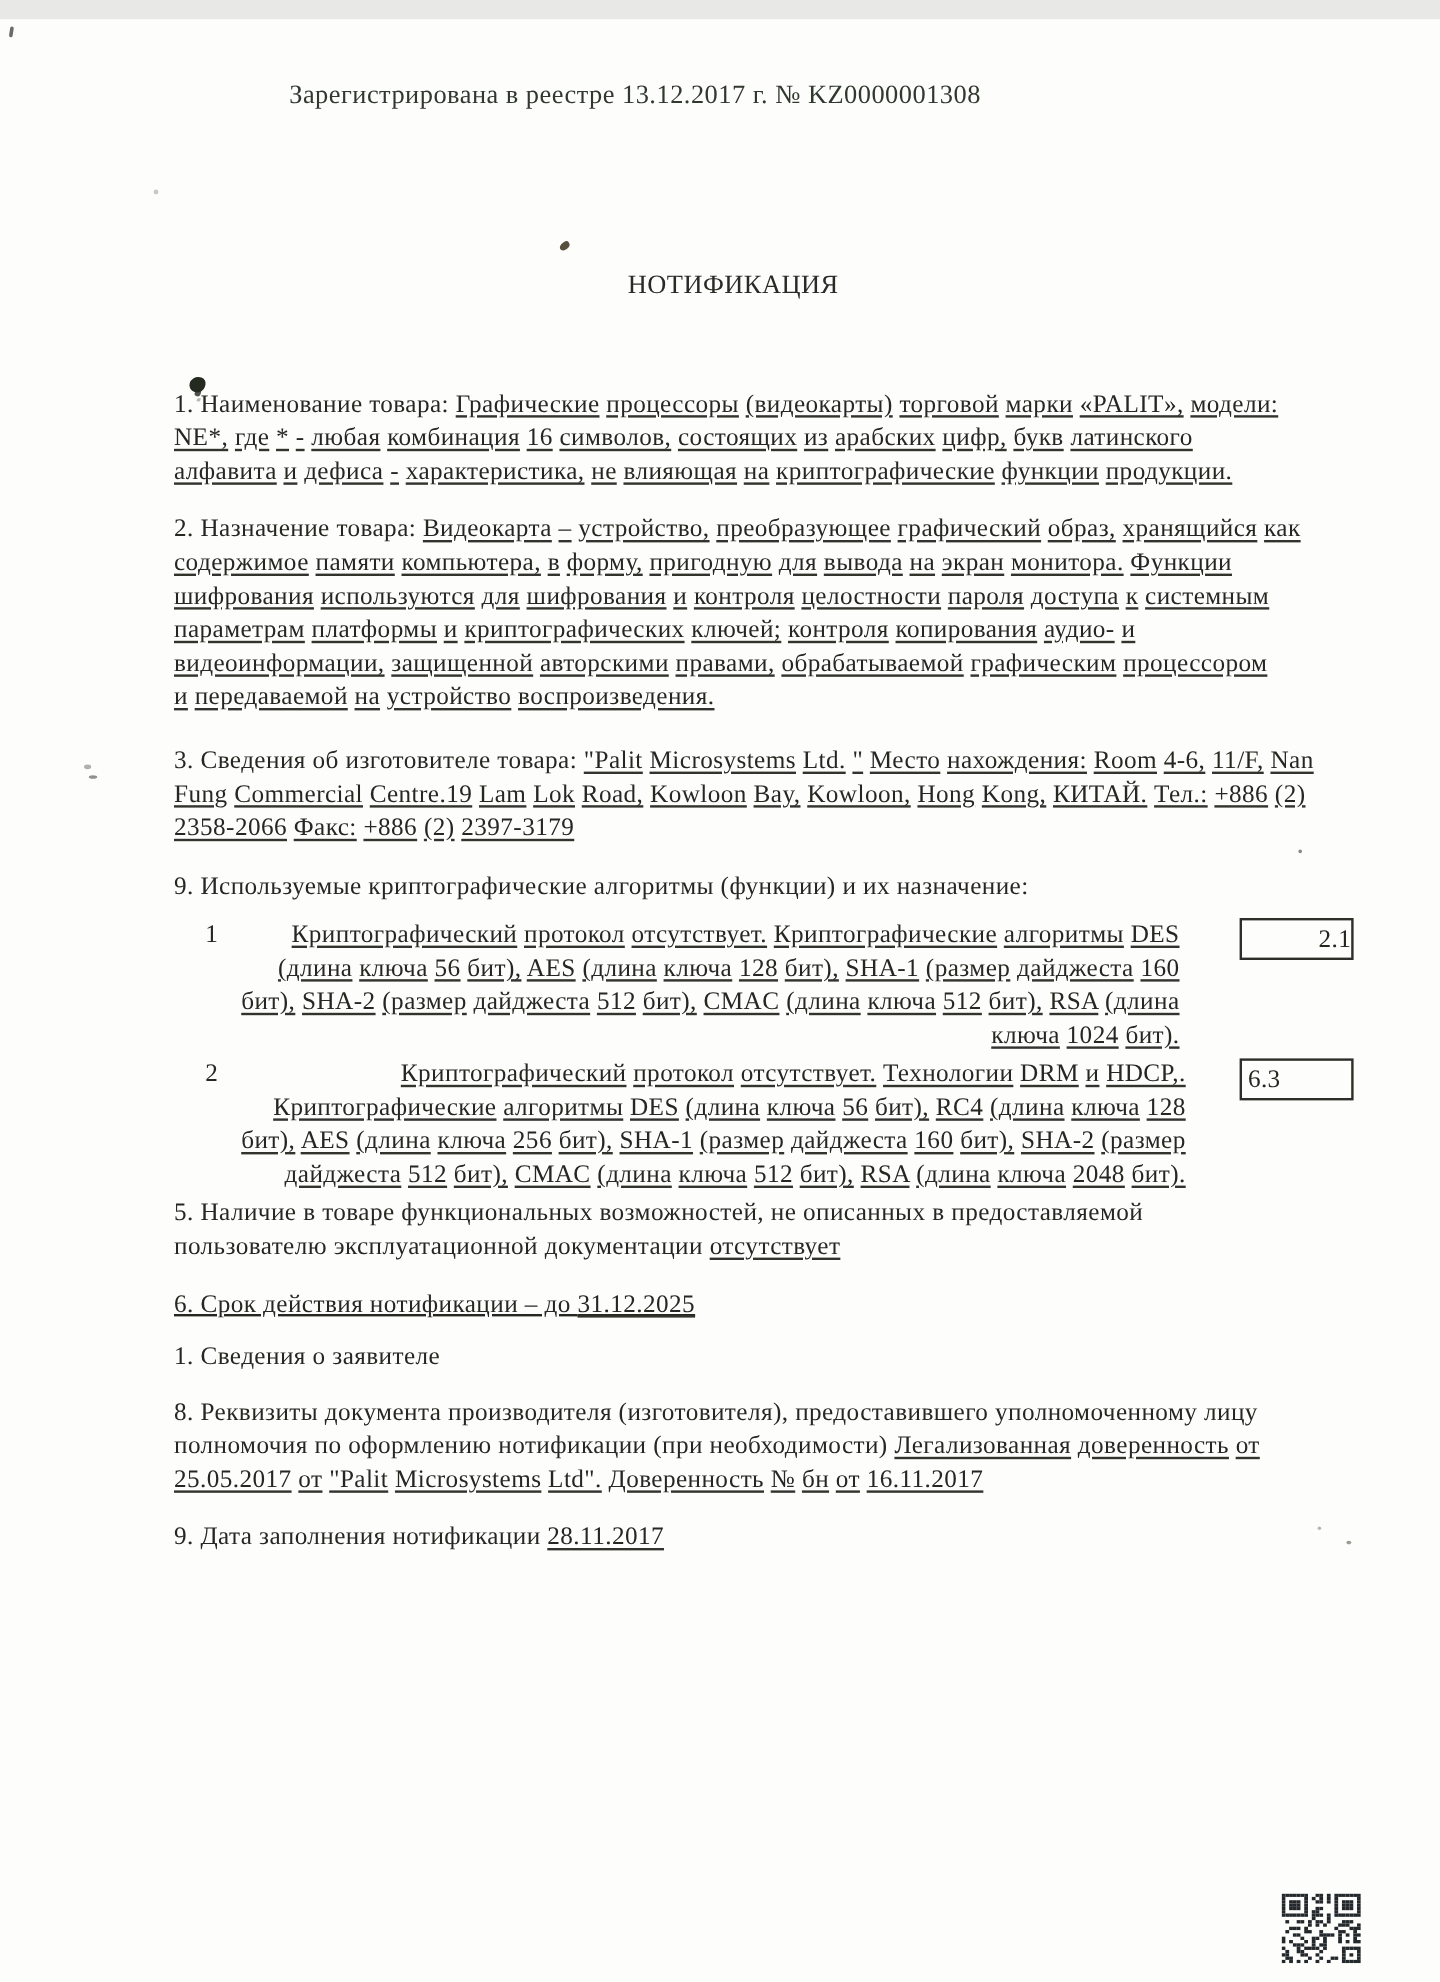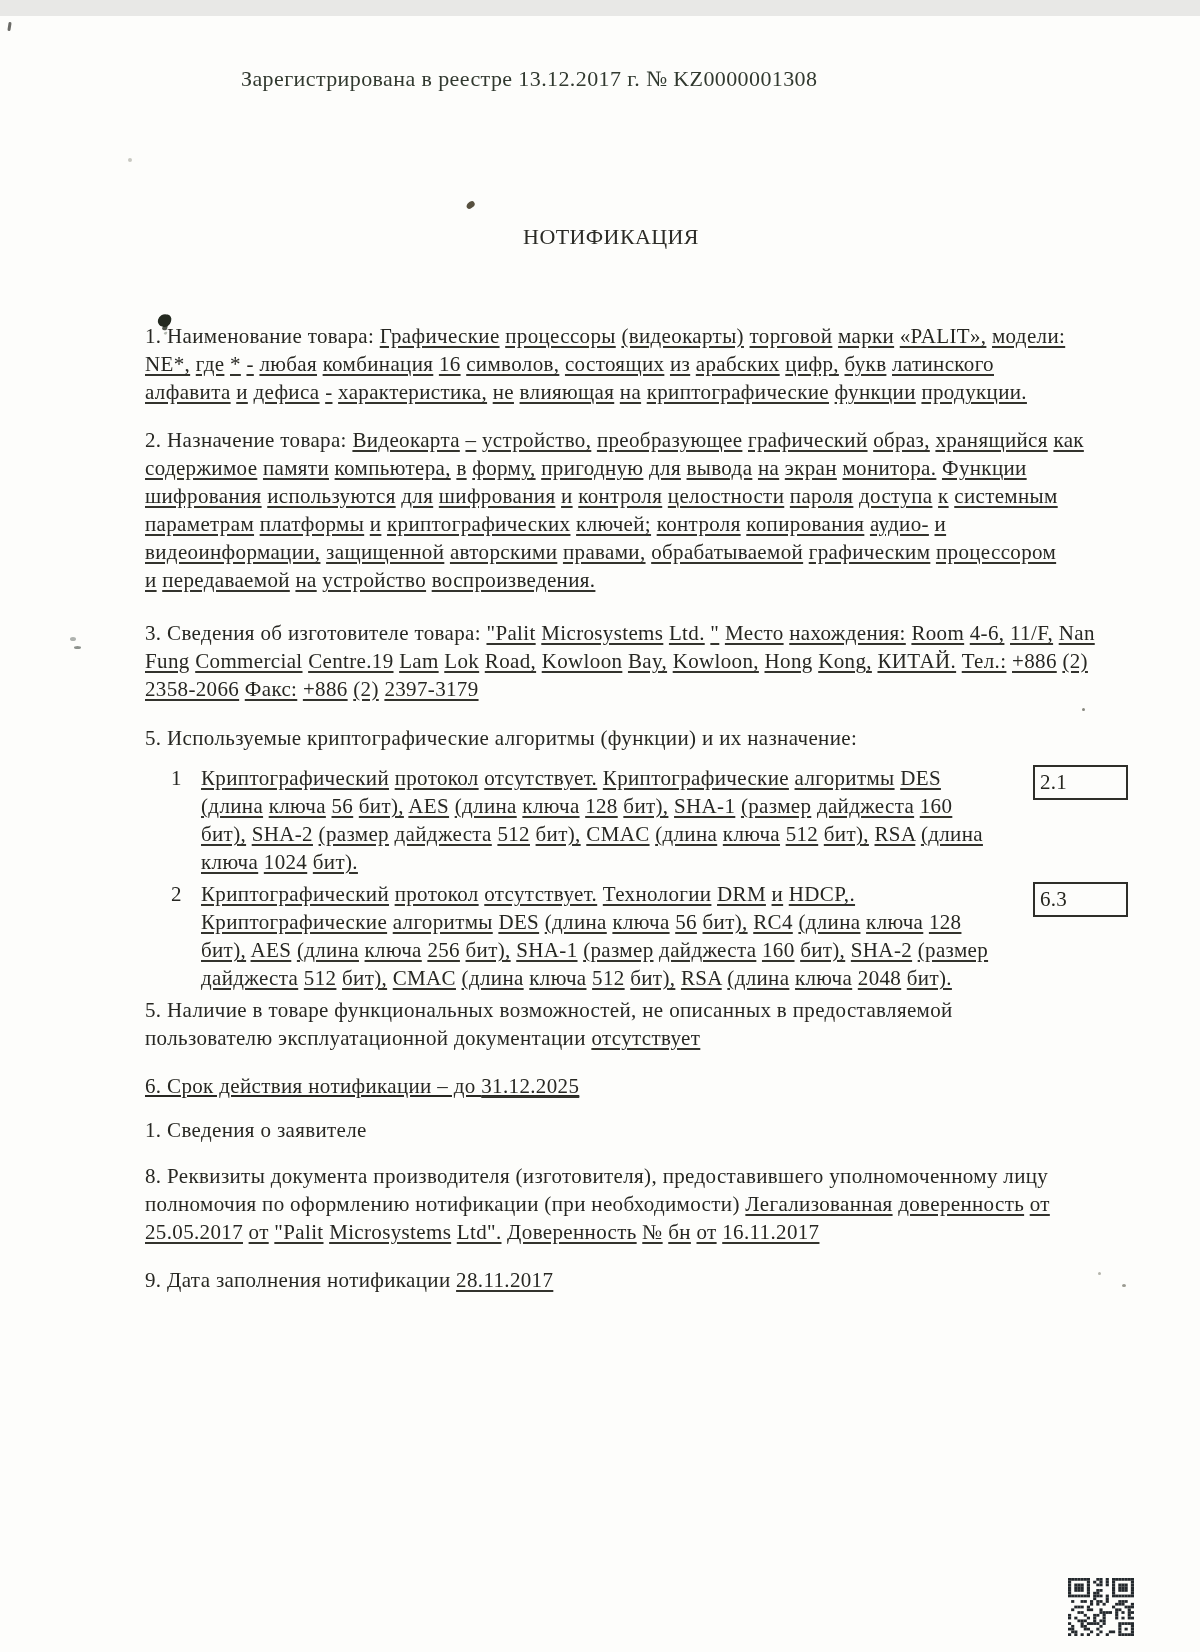--- a/index.html
+++ b/index.html
@@ -18,21 +18,21 @@
   .reg-line{
     position:absolute;left:241px;top:50px;
     font-size:22px;letter-spacing:0.4px;color:#31392f;white-space:nowrap;
   }
   .title-block{
     position:absolute;left:16px;top:206px;width:1190px;text-align:center;
     font-size:22px;line-height:30px;letter-spacing:0.4px;color:#2b2b26;
   }
   .crypto-row{display:flex;align-items:flex-start;}
   .crypto-num{flex:none;margin-left:26px;width:30px;}
-  .crypto-text{flex:none;}
+  .crypto-text{flex:none;text-align:right;}
   .code-box{
     position:absolute;left:1033px;width:86px;height:31px;
     border:2px solid #2e2e29;
     font-size:21px;line-height:30px;padding-left:5px;letter-spacing:0.3px;
     background:transparent;color:#26261f;
   }
   .qr-wrap{position:absolute;left:1068px;top:1562px;width:66px;height:58px;}
   .scan-line-thin{
     position:absolute;left:0;top:1639px;width:1166px;height:3px;
     background:linear-gradient(to right,#39434b,#4d585f 20%,#5d686f 50%,#6e7880 78%,rgba(110,120,128,0.15));
@@ -77,27 +77,27 @@
   <div class="title-block">
     <div>НОТИФИКАЦИЯ</div>
   </div>
 
   <div class="para" style="left:145px;top:306px;">1. Наименование товара: <span class="u">Графические</span> <span class="u">процессоры</span> <span class="u">(видеокарты)</span> <span class="u">торговой</span> <span class="u">марки</span> <span class="u">«PALIT»,</span> <span class="u">модели:</span><br><span class="u">NE*,</span> <span class="u">где</span> <span class="u">*</span> <span class="u">-</span> <span class="u">любая</span> <span class="u">комбинация</span> <span class="u">16</span> <span class="u">символов,</span> <span class="u">состоящих</span> <span class="u">из</span> <span class="u">арабских</span> <span class="u">цифр,</span> <span class="u">букв</span> <span class="u">латинского</span><br><span class="u">алфавита</span> <span class="u">и</span> <span class="u">дефиса</span> <span class="u">-</span> <span class="u">характеристика,</span> <span class="u">не</span> <span class="u">влияющая</span> <span class="u">на</span> <span class="u">криптографические</span> <span class="u">функции</span> <span class="u">продукции.</span></div>
 
   <div class="para" style="left:145px;top:410px;">2. Назначение товара: <span class="u">Видеокарта</span> <span class="u">–</span> <span class="u">устройство,</span> <span class="u">преобразующее</span> <span class="u">графический</span> <span class="u">образ,</span> <span class="u">хранящийся</span> <span class="u">как</span><br><span class="u">содержимое</span> <span class="u">памяти</span> <span class="u">компьютера,</span> <span class="u">в</span> <span class="u">форму,</span> <span class="u">пригодную</span> <span class="u">для</span> <span class="u">вывода</span> <span class="u">на</span> <span class="u">экран</span> <span class="u">монитора.</span> <span class="u">Функции</span><br><span class="u">шифрования</span> <span class="u">используются</span> <span class="u">для</span> <span class="u">шифрования</span> <span class="u">и</span> <span class="u">контроля</span> <span class="u">целостности</span> <span class="u">пароля</span> <span class="u">доступа</span> <span class="u">к</span> <span class="u">системным</span><br><span class="u">параметрам</span> <span class="u">платформы</span> <span class="u">и</span> <span class="u">криптографических</span> <span class="u">ключей;</span> <span class="u">контроля</span> <span class="u">копирования</span> <span class="u">аудио-</span> <span class="u">и</span><br><span class="u">видеоинформации,</span> <span class="u">защищенной</span> <span class="u">авторскими</span> <span class="u">правами,</span> <span class="u">обрабатываемой</span> <span class="u">графическим</span> <span class="u">процессором</span><br><span class="u">и</span> <span class="u">передаваемой</span> <span class="u">на</span> <span class="u">устройство</span> <span class="u">воспроизведения.</span></div>
 
   <div class="para" style="left:145px;top:603px;">3. Сведения об изготовителе товара: <span class="u">"Palit</span> <span class="u">Microsystems</span> <span class="u">Ltd.</span> <span class="u">"</span> <span class="u">Место</span> <span class="u">нахождения:</span> <span class="u">Room</span> <span class="u">4-6,</span> <span class="u">11/F,</span> <span class="u">Nan</span><br><span class="u">Fung</span> <span class="u">Commercial</span> <span class="u">Centre.19</span> <span class="u">Lam</span> <span class="u">Lok</span> <span class="u">Road,</span> <span class="u">Kowloon</span> <span class="u">Bay,</span> <span class="u">Kowloon,</span> <span class="u">Hong</span> <span class="u">Kong,</span> <span class="u">КИТАЙ.</span> <span class="u">Тел.:</span> <span class="u">+886</span> <span class="u">(2)</span><br><span class="u">2358-2066</span> <span class="u">Факс:</span> <span class="u">+886</span> <span class="u">(2)</span> <span class="u">2397-3179</span></div>
 
-  <div class="para" style="left:145px;top:708px;">5. Используемые криптографические алгоритмы (функции) и их назначение:</div>
+  <div class="para" style="left:145px;top:708px;">9. Используемые криптографические алгоритмы (функции) и их назначение:</div>
 
   <div class="para crypto-row" style="left:145px;top:748px;">
     <span class="crypto-num">1</span>
     <span class="crypto-text"><span class="u">Криптографический</span> <span class="u">протокол</span> <span class="u">отсутствует.</span> <span class="u">Криптографические</span> <span class="u">алгоритмы</span> <span class="u">DES</span><br><span class="u">(длина</span> <span class="u">ключа</span> <span class="u">56</span> <span class="u">бит),</span> <span class="u">AES</span> <span class="u">(длина</span> <span class="u">ключа</span> <span class="u">128</span> <span class="u">бит),</span> <span class="u">SHA-1</span> <span class="u">(размер</span> <span class="u">дайджеста</span> <span class="u">160</span><br><span class="u">бит),</span> <span class="u">SHA-2</span> <span class="u">(размер</span> <span class="u">дайджеста</span> <span class="u">512</span> <span class="u">бит),</span> <span class="u">CMAC</span> <span class="u">(длина</span> <span class="u">ключа</span> <span class="u">512</span> <span class="u">бит),</span> <span class="u">RSA</span> <span class="u">(длина</span><br><span class="u">ключа</span> <span class="u">1024</span> <span class="u">бит).</span></span>
   </div>
-  <div class="code-box" style="top:749px;">2.1</div>
+  <div class="code-box" style="top:749px;text-align:right;">2.1</div>
 
   <div class="para crypto-row" style="left:145px;top:864px;">
     <span class="crypto-num">2</span>
     <span class="crypto-text"><span class="u">Криптографический</span> <span class="u">протокол</span> <span class="u">отсутствует.</span> <span class="u">Технологии</span> <span class="u">DRM</span> <span class="u">и</span> <span class="u">HDCP,.</span><br><span class="u">Криптографические</span> <span class="u">алгоритмы</span> <span class="u">DES</span> <span class="u">(длина</span> <span class="u">ключа</span> <span class="u">56</span> <span class="u">бит),</span> <span class="u">RC4</span> <span class="u">(длина</span> <span class="u">ключа</span> <span class="u">128</span><br><span class="u">бит),</span> <span class="u">AES</span> <span class="u">(длина</span> <span class="u">ключа</span> <span class="u">256</span> <span class="u">бит),</span> <span class="u">SHA-1</span> <span class="u">(размер</span> <span class="u">дайджеста</span> <span class="u">160</span> <span class="u">бит),</span> <span class="u">SHA-2</span> <span class="u">(размер</span><br><span class="u">дайджеста</span> <span class="u">512</span> <span class="u">бит),</span> <span class="u">CMAC</span> <span class="u">(длина</span> <span class="u">ключа</span> <span class="u">512</span> <span class="u">бит),</span> <span class="u">RSA</span> <span class="u">(длина</span> <span class="u">ключа</span> <span class="u">2048</span> <span class="u">бит).</span></span>
   </div>
   <div class="code-box" style="top:866px;">6.3</div>
 
   <div class="para" style="left:145px;top:980px;">5. Наличие в товаре функциональных возможностей, не описанных в предоставляемой<br>пользователю эксплуатационной документации <span class="u">отсутствует</span></div>
 
   <div class="para" style="left:145px;top:1056px;text-decoration:underline;">6. Срок действия нотификации – до <span class="u">31.12.2025</span></div>

